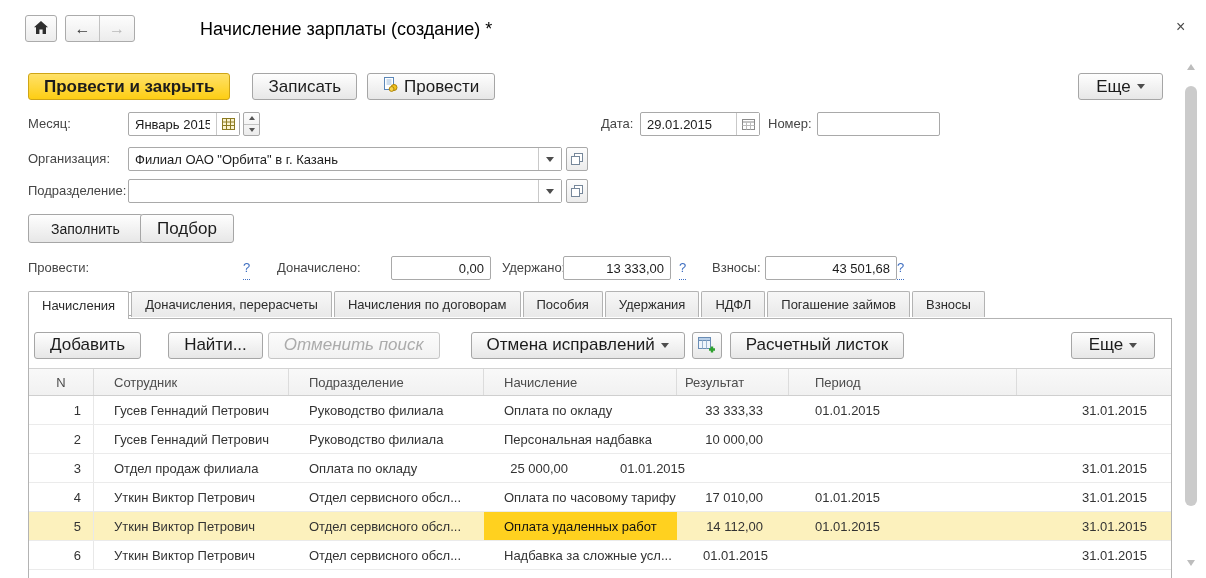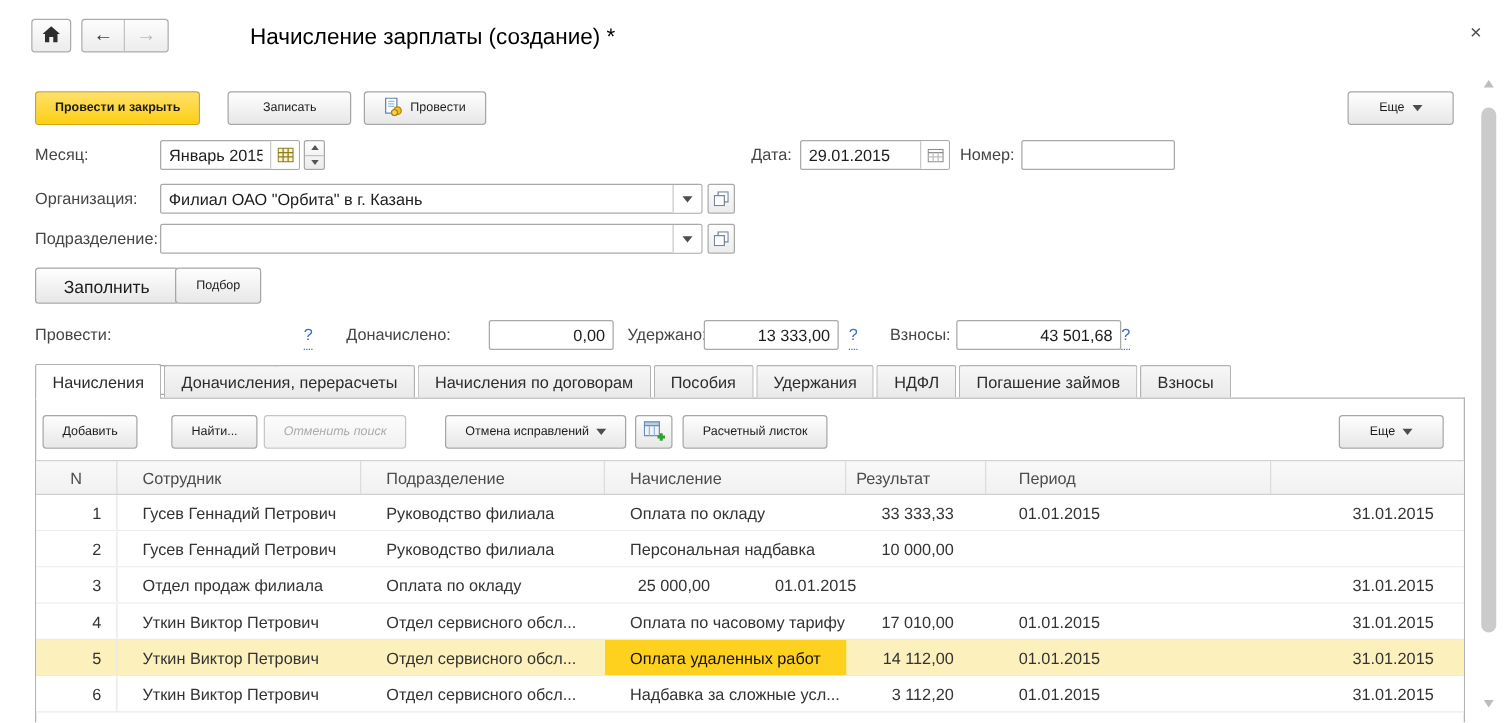--- a/index.html
+++ b/index.html
@@ -30,21 +30,21 @@
   .nav-half.fwd  { color:#b9b9b9; }
   .page-title { position:absolute; left:200px; top:19px; font-size:18px; color:#000; white-space:nowrap; }
   .win-close { position:absolute; left:1176px; top:18px; font-size:16px; color:#4a4a4a; cursor:pointer; line-height:18px; }
 
   
   .btn {
     display:inline-flex; align-items:center; justify-content:center; gap:6px;
     height:27px; padding:0 15px;
     border:1px solid #a6a6a6; border-radius:3px;
     background:linear-gradient(#fefefe,#e7e7e7);
-    font-size:10px; color:#1c1c1c; cursor:pointer; white-space:nowrap;
+    font-size:17px; color:#1c1c1c; cursor:pointer; white-space:nowrap;
   }
   .btn.primary { background:linear-gradient(#ffe169,#fdce14); border-color:#cfa516; font-weight:bold; }
   .btn.disabled { color:#ababab; border-color:#c6c6c6; background:linear-gradient(#fcfcfc,#f1f1f1); cursor:default;font-style:italic; }
   .caret { width:0; height:0; border-left:4px solid transparent; border-right:4px solid transparent; border-top:5px solid #4d4d4d; display:inline-block; }
 
   
   .field {
     position:absolute; display:flex; align-items:stretch; height:24px;
     border:1px solid #a9a9a9; border-radius:2px; background:#fff;
   }
@@ -53,21 +53,21 @@
   .fbtn { width:23px; min-width:23px; display:flex; align-items:center; justify-content:center; border-left:1px solid #c9c9c9; cursor:pointer; background:#fff; }
   .spin { position:absolute; width:17px; height:24px; border:1px solid #a9a9a9; border-radius:2px; display:flex; flex-direction:column; background:linear-gradient(#fdfdfd,#ececec); }
   .spin > div { flex:1; display:flex; align-items:center; justify-content:center; cursor:pointer; }
   .spin .up { border-bottom:1px solid #c2c2c2; }
   .tri-up   { width:0;height:0;border-left:3px solid transparent;border-right:3px solid transparent;border-bottom:4px solid #555; }
   .tri-down { width:0;height:0;border-left:3px solid transparent;border-right:3px solid transparent;border-top:4px solid #555; }
   .open-btn { position:absolute; width:22px; height:24px; border:1px solid #a9a9a9; border-radius:2px; background:linear-gradient(#fdfdfd,#ececec); display:flex; align-items:center; justify-content:center; cursor:pointer; }
   .help { position:absolute; height:24px; line-height:24px; color:#3f6fc1; border-bottom:1px dotted #3f6fc1; cursor:pointer; font-size:13px; }
 
   
-  .tabstrip { position:absolute; left:28px; top:291px; display:flex; align-items:center; height:28px; z-index:3; }
+  .tabstrip { position:absolute; left:28px; top:291px; display:flex; align-items:flex-start; height:28px; z-index:3; }
   .tab {
     height:26px; margin-right:2px; padding:0 13px; display:flex; align-items:center;
     border:1px solid #b3b3b3; border-bottom:none; border-radius:2px 2px 0 0;
     background:linear-gradient(#f7f7f7,#e9e9e9); color:#2c2c2c; cursor:pointer; white-space:nowrap;
   }
   .tab.active { height:28px; background:#fff; position:relative; }
   .tab.active::after { content:""; position:absolute; left:0; right:0; bottom:-1px; height:2px; background:#fff; }
 
   
   .panel { position:absolute; left:28px; top:318px; width:1144px; height:260px; border:1px solid #b3b3b3; border-bottom:none; background:#fff; z-index:2; }
@@ -324,21 +324,20 @@
           <div class="td c3 cell-active">Оплата удаленных работ</div>
           <div class="td c4">14 112,00</div>
           <div class="td c5">01.01.2015</div>
           <div class="td c6">31.01.2015</div>
         </div>
         <div class="tr">
           <div class="td c0">6</div>
           <div class="td c1">Уткин Виктор Петрович</div>
           <div class="td c2">Отдел сервисного обсл...</div>
           <div class="td c3">Надбавка за сложные усл...</div>
-          <div class="td c4">3 112,20</div>
           <div class="td c5">01.01.2015</div>
           <div class="td c6">31.01.2015</div>
         </div>
       </div>
   </div>
 </div>
 
 <div class="vscroll">
   <div class="sb-up"></div>
   <div class="sb-thumb"></div>

